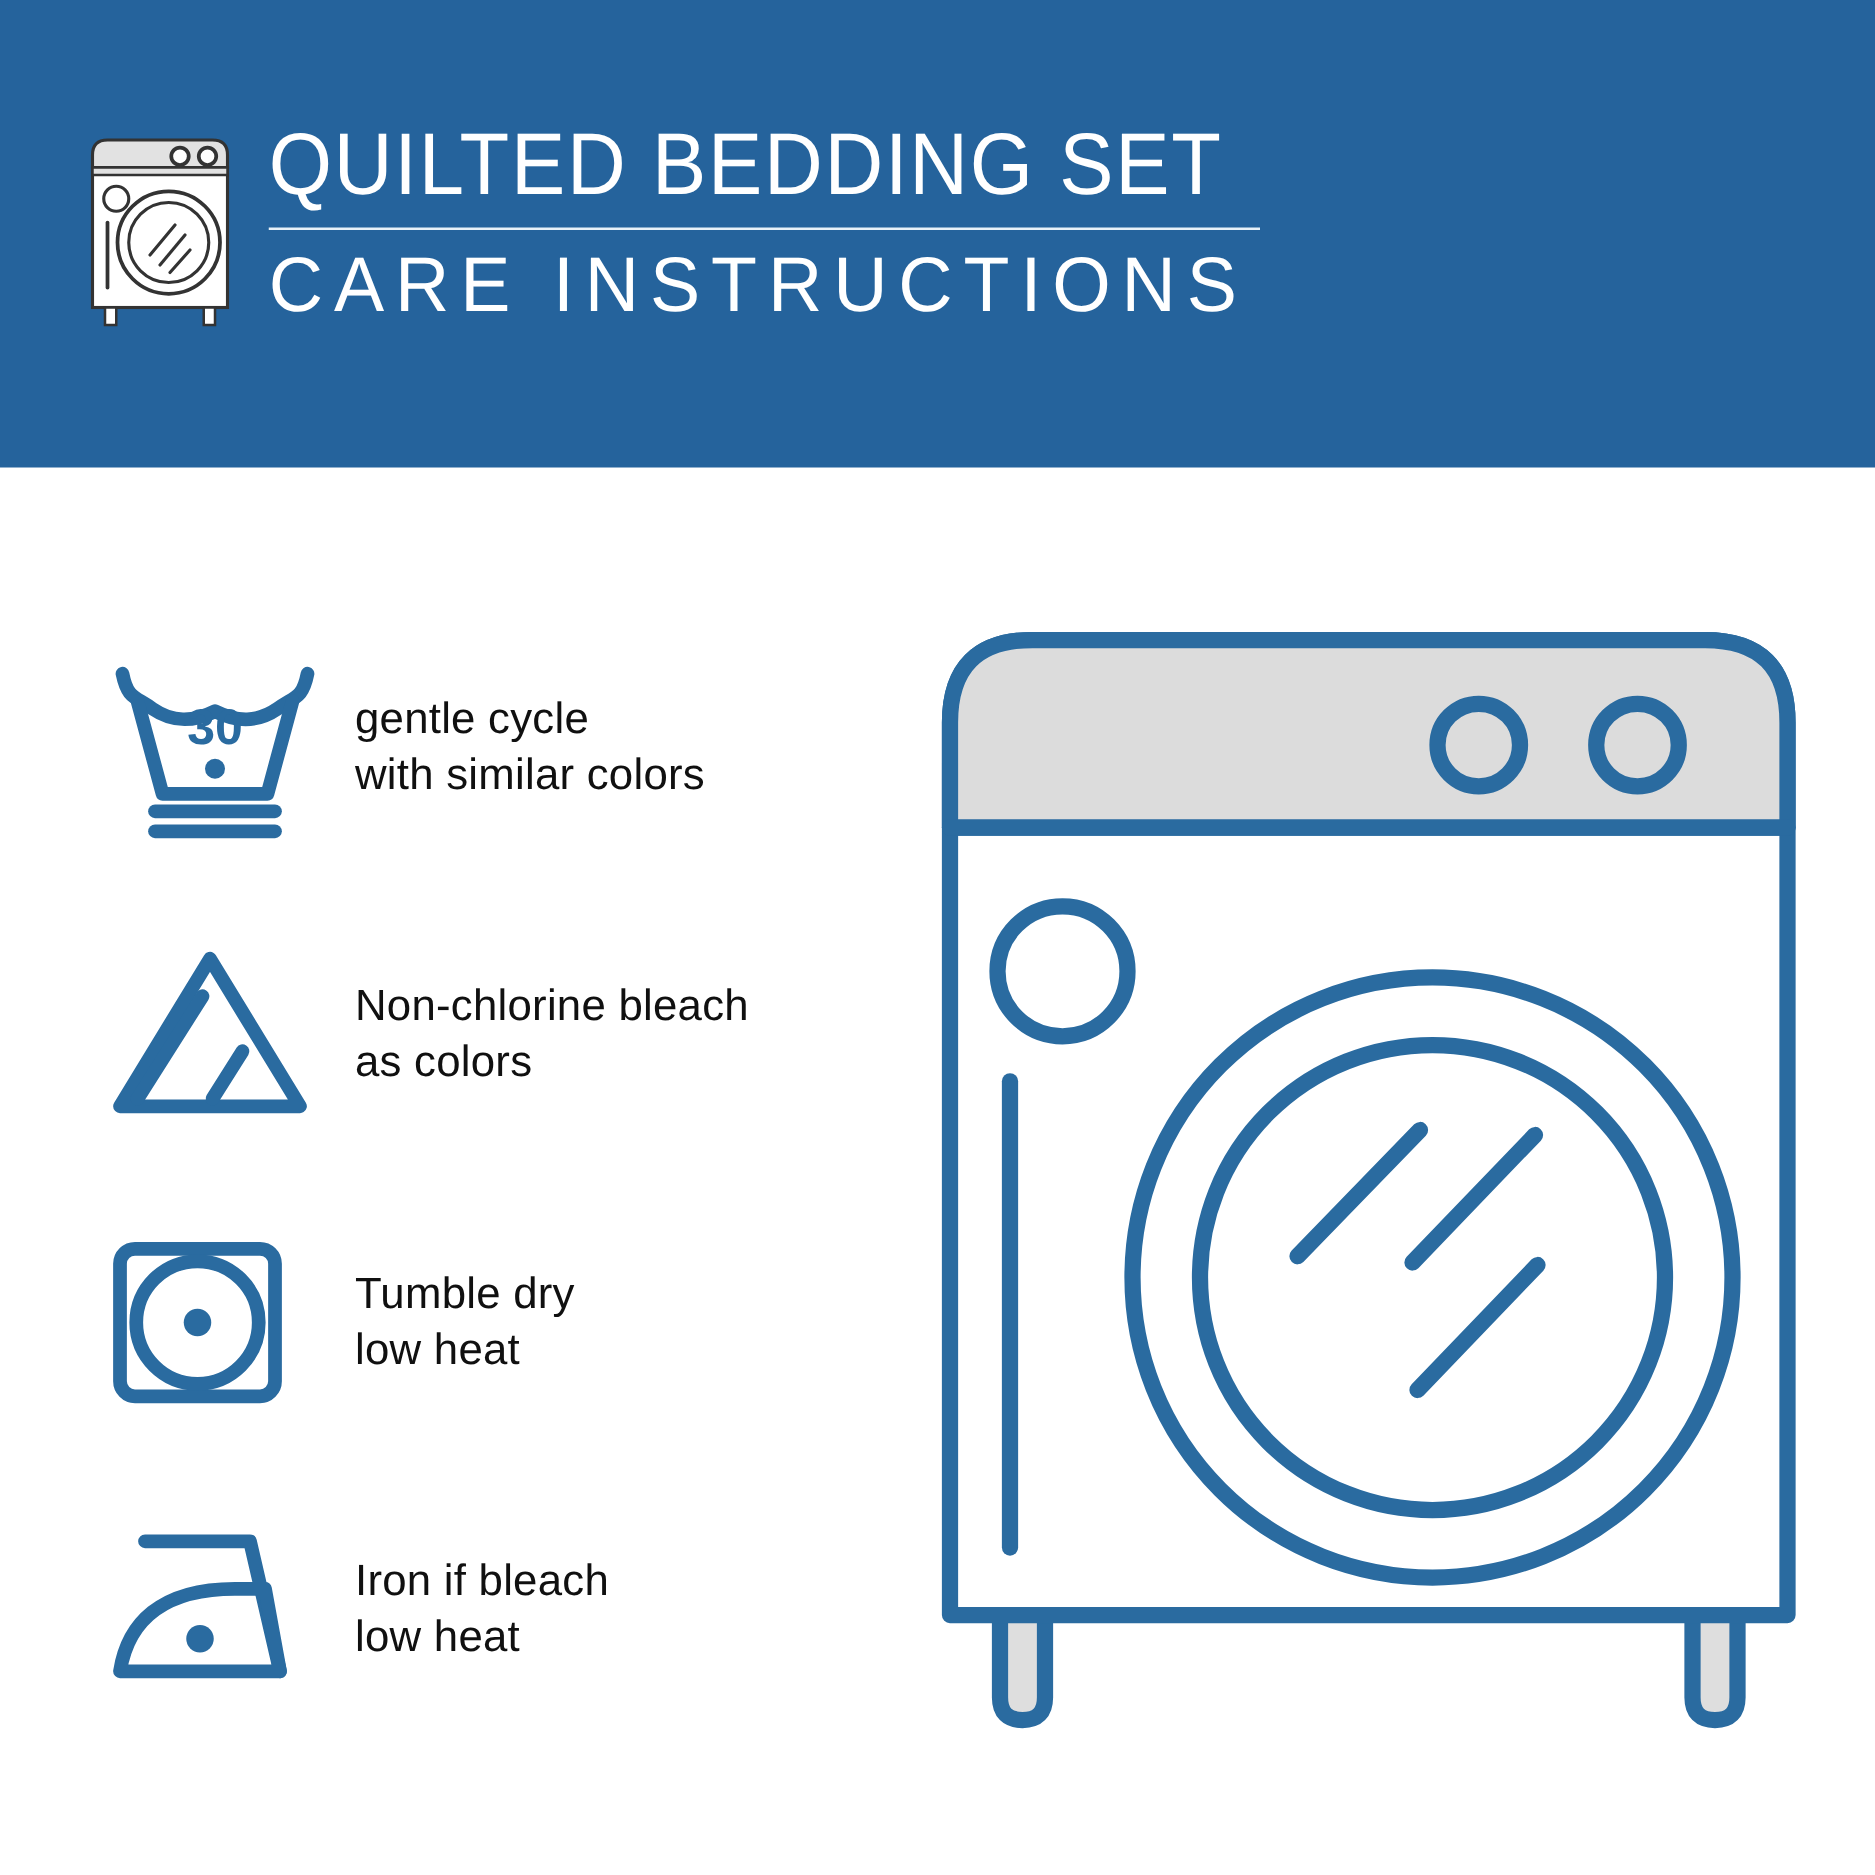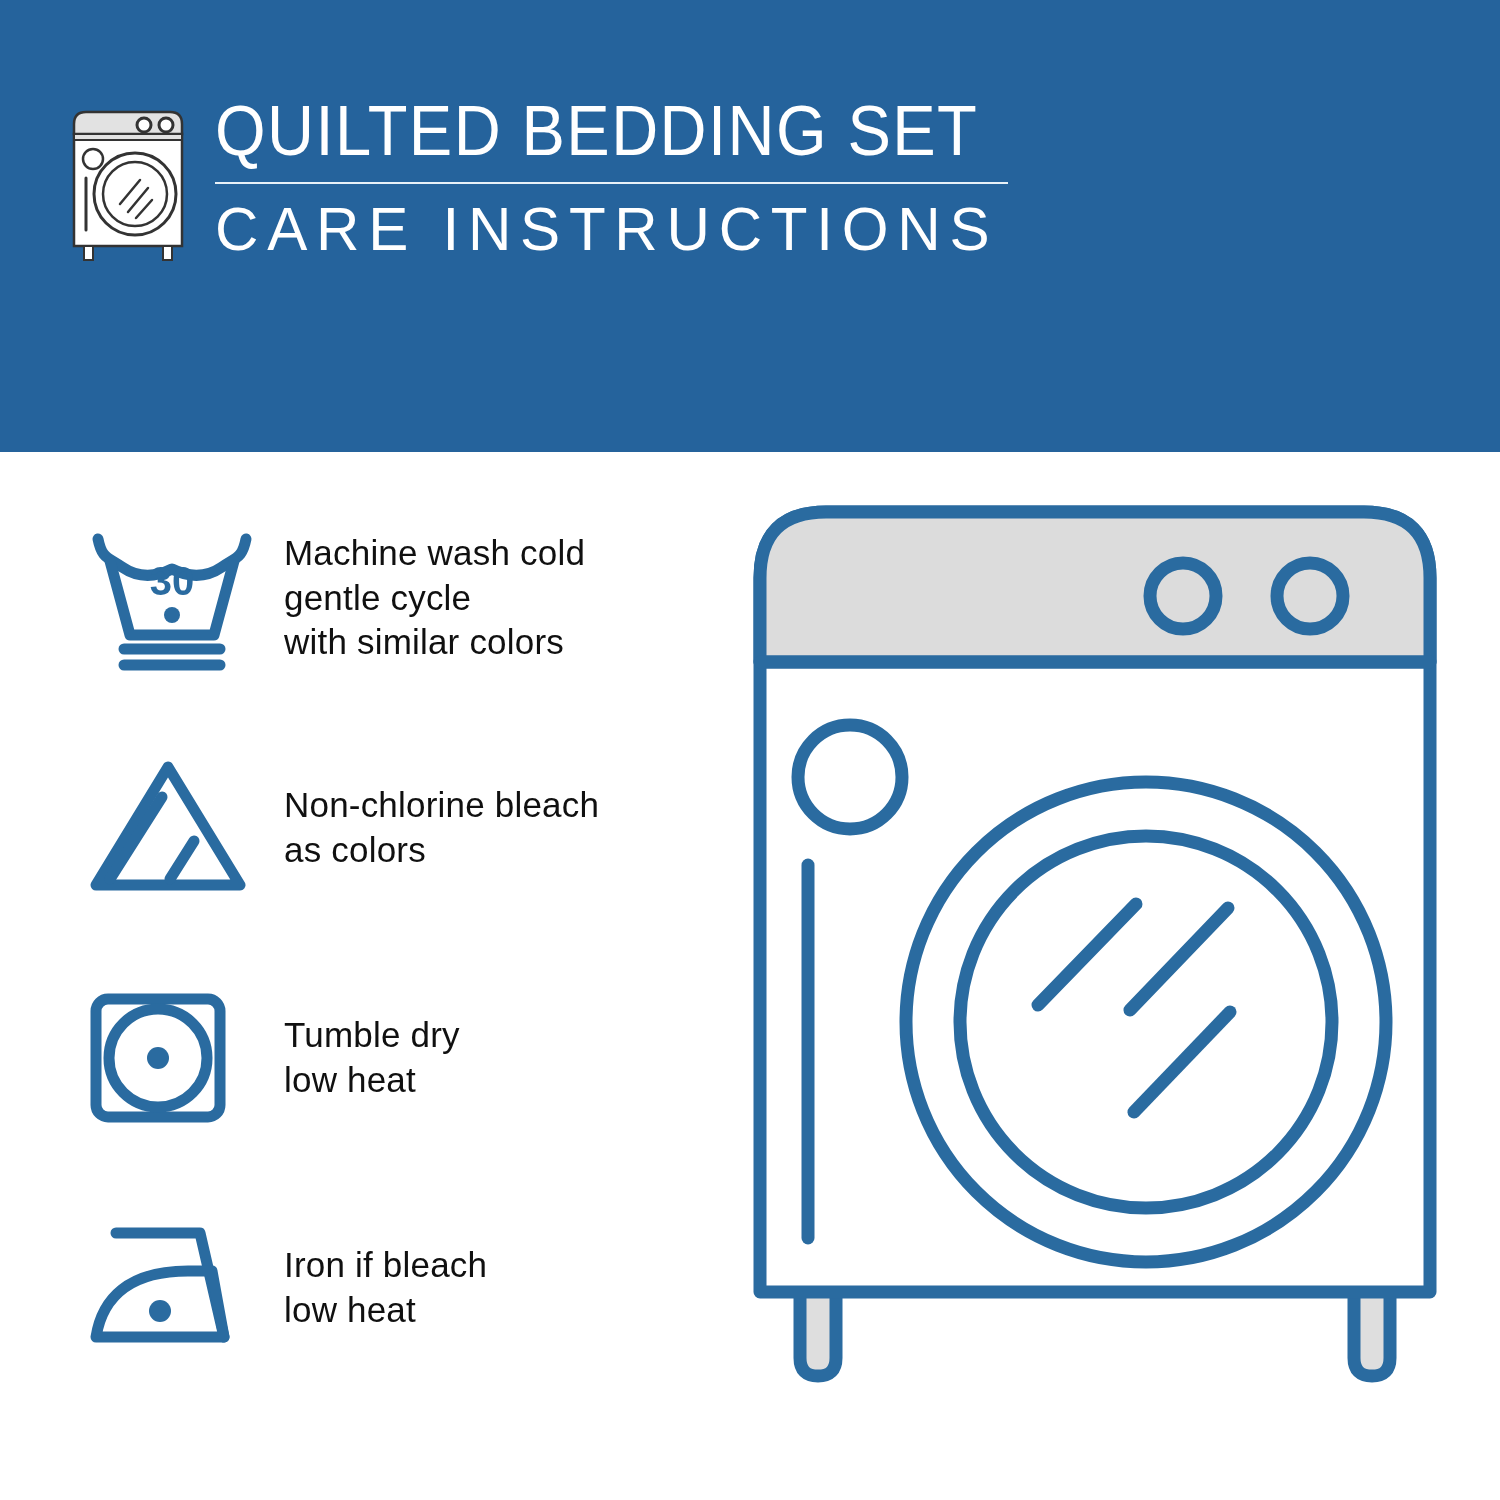--- a/index.html
+++ b/index.html
@@ -7,21 +7,21 @@
     width: 1500px; height: 1500px;
     background: #ffffff;
     font-family: "Liberation Sans", sans-serif;
     overflow: hidden;
   }
   .page { position: relative; width: 1500px; height: 1500px; background: #fff; }
 
   
   .header {
     position: absolute; left: 0; top: 0;
-    width: 1500px; height: 452px;
+    width: 1500px; height: 374px;
     background: #25639C;
     display: flex; align-items: center;
   }
   .header-logo {
     position: absolute; left: 62px; top: 104px;
     width: 132px; height: 160px;
   }
   .header-text {
     position: absolute; left: 215px; top: 96px;
     width: 810px;
@@ -144,21 +144,20 @@
             <path d="M28 38 L48 112 L132 112 L152 38"></path>
 
             <line x1="42" y1="126" x2="138" y2="126"></line>
             <line x1="42" y1="142" x2="138" y2="142"></line>
           </g>
           <text x="90" y="72" text-anchor="middle" font-family="Liberation Sans, sans-serif" font-size="40" font-weight="700" fill="#2A6BA0">30</text>
           <circle cx="90" cy="92" r="8" fill="#2A6BA0"></circle>
         </svg>
       </div>
       <div class="care-text">
-        <span class="line">Machine wash cold</span>
         <span class="line">gentle cycle</span>
         <span class="line">with similar colors</span>
       </div>
     </div>
 
     <div class="care-row r1">
       <div class="care-icon">
         <svg width="180" height="150" viewBox="0 0 180 150" xmlns="http://www.w3.org/2000/svg">
           <g fill="none" stroke="#2A6BA0" stroke-width="11" stroke-linecap="round" stroke-linejoin="round">
             <path d="M86 14 L158 132 L14 132 Z"></path>

